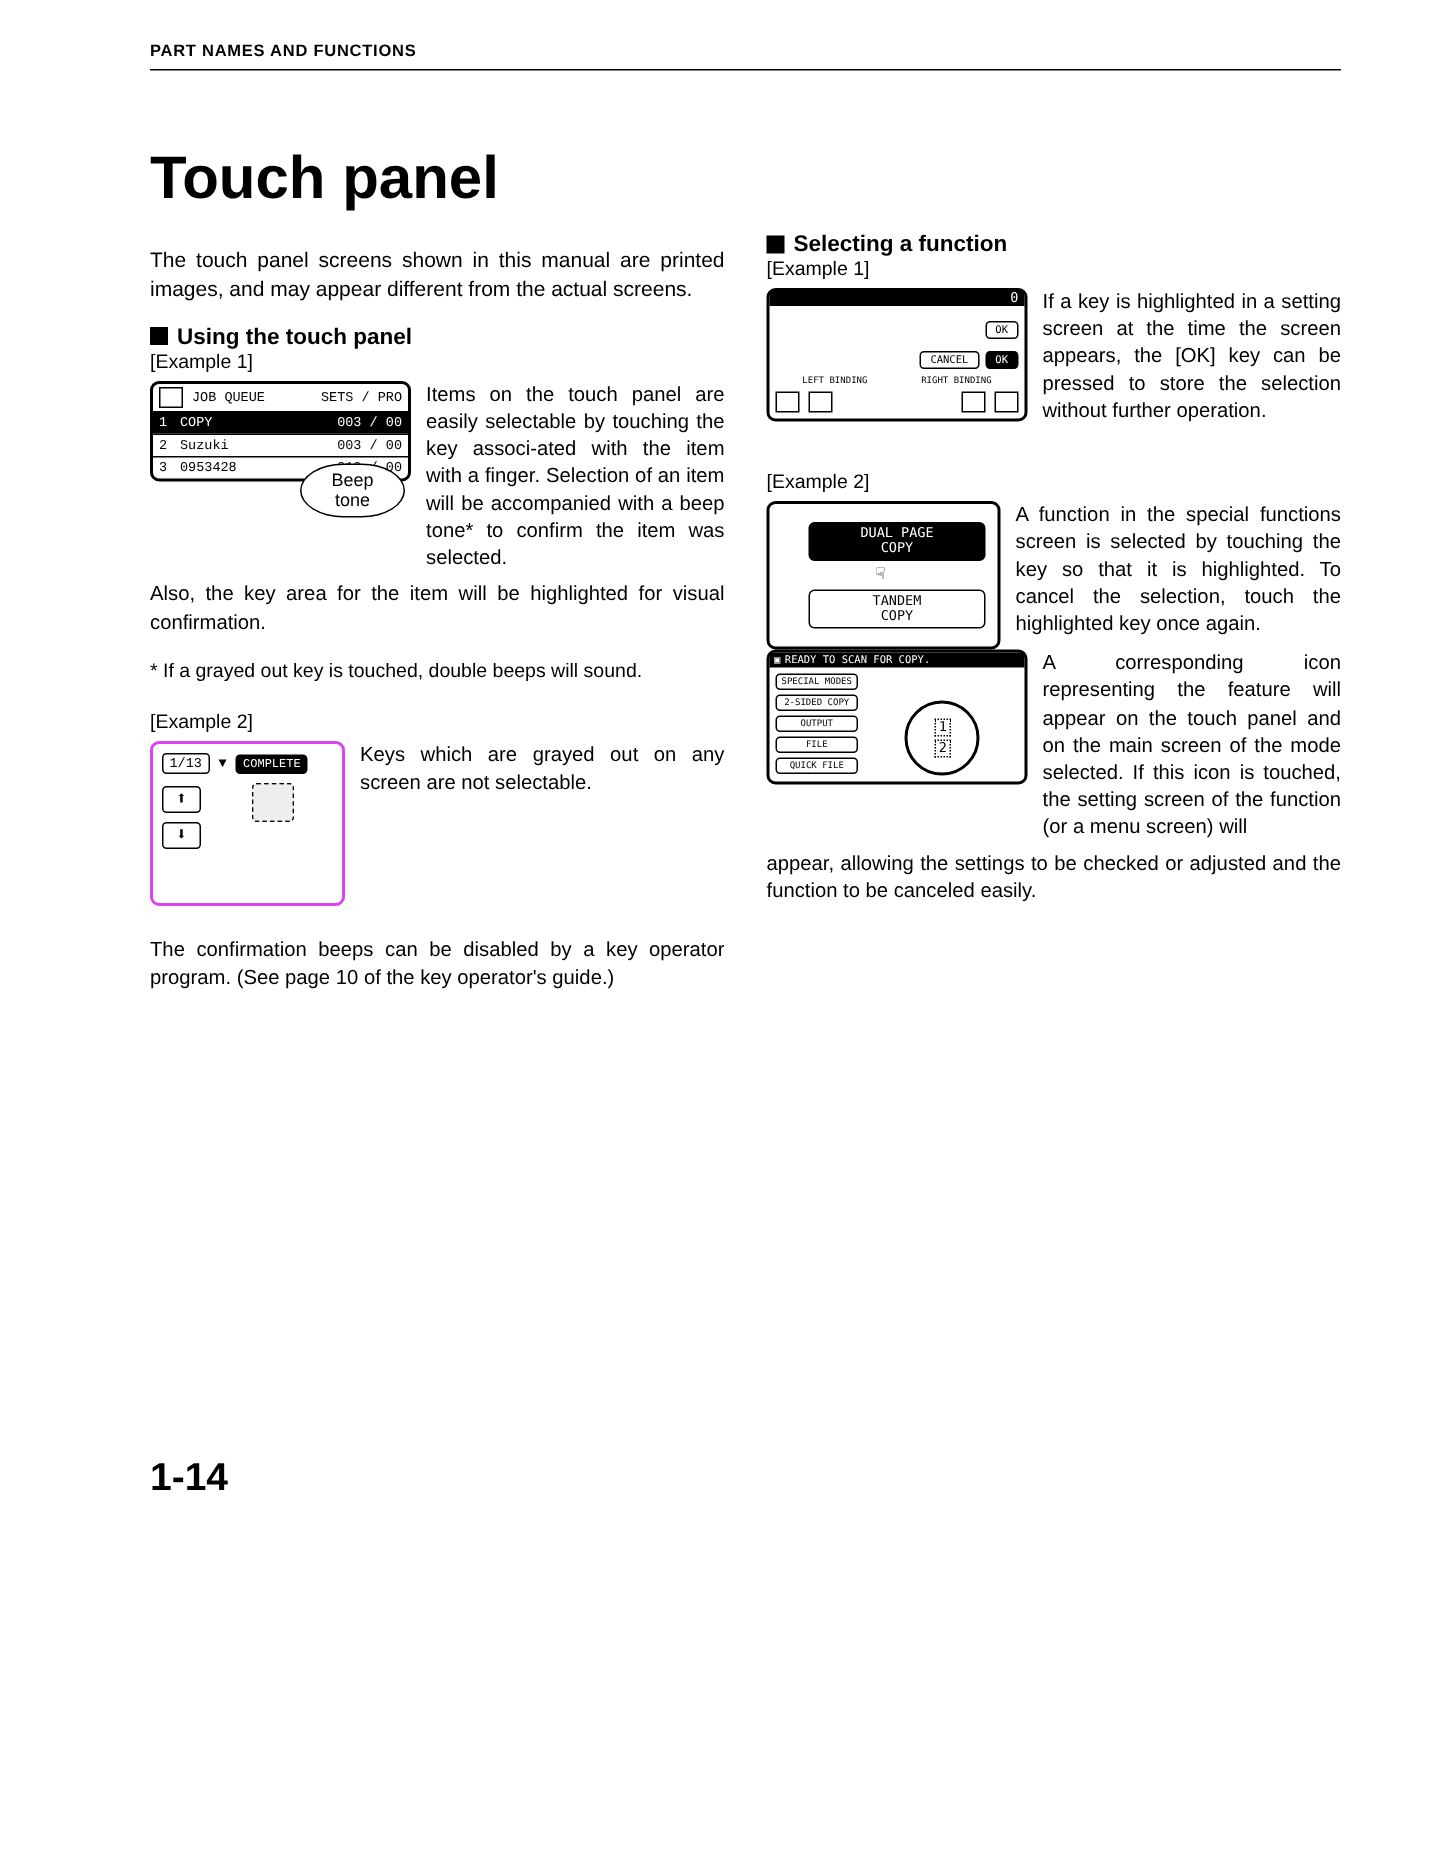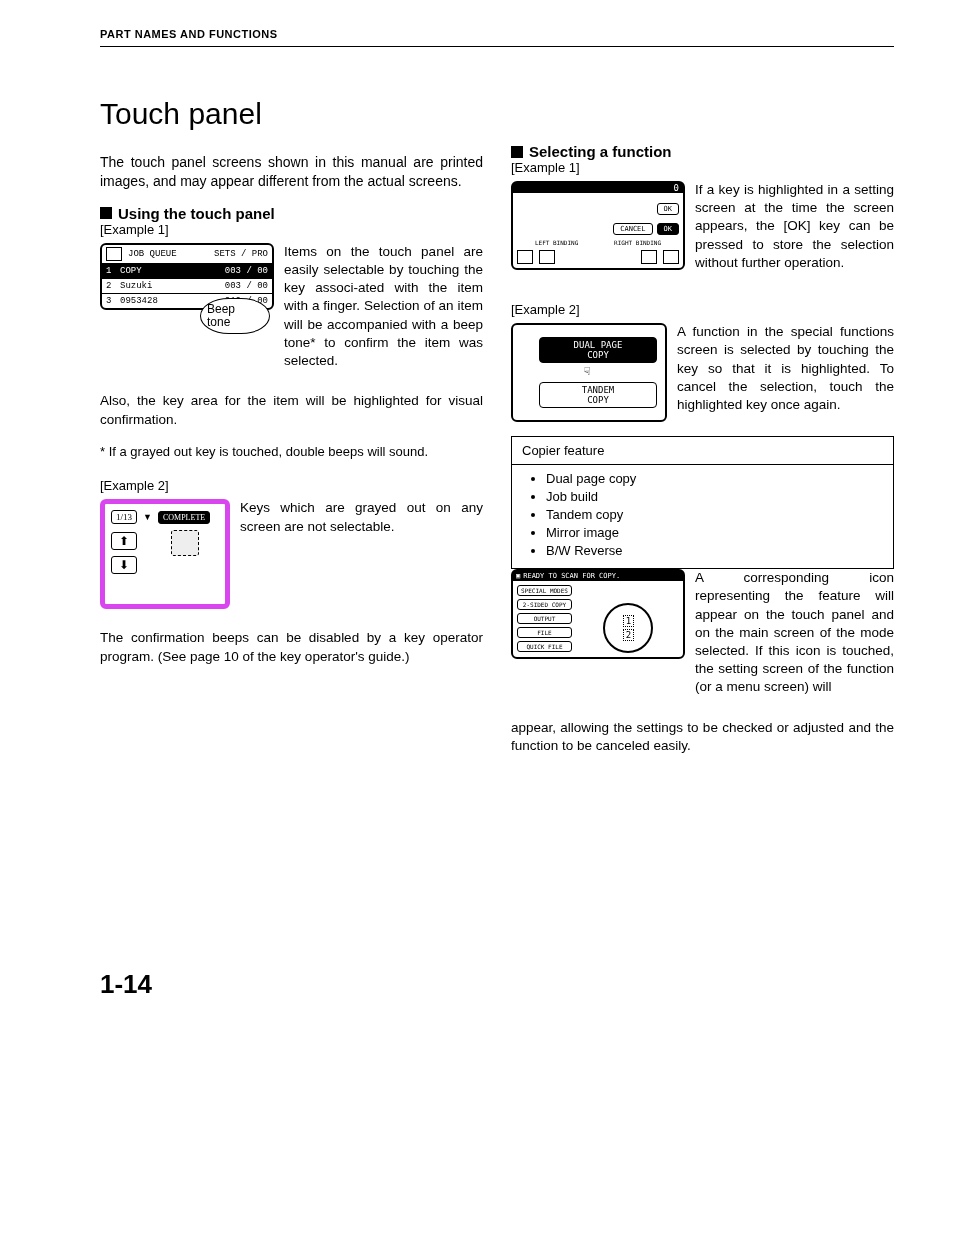--- a/index.html
+++ b/index.html
@@ -1,42 +1,42 @@
 <!DOCTYPE html>
 <html><head>
 <meta charset="utf-8">
 <style>
   html,body{margin:0;padding:0;background:#fff;font-family:Arial,Helvetica,sans-serif;color:#000}
   .page{width:954px;height:1030px;position:relative;box-sizing:border-box;padding:28px 60px 0 60px}
   .running-head{font-size:11px;font-weight:bold;letter-spacing:.5px;padding-bottom:6px;border-bottom:1px solid #000;margin:0 0 50px 40px}
-  .title{font-size:30px;font-weight:normal;margin:0 0 8px 40px}
+  .title{font-size:40px;font-weight:bold;margin:0 0 8px 40px}
   .cols{display:flex;gap:28px;margin-left:40px}
   .col{flex:1 1 0}
   .intro{font-size:14px;line-height:1.35;text-align:justify;margin-bottom:14px}
   .sqhead{font-size:15px;font-weight:bold;display:flex;align-items:center;margin:4px 0 0 0}
   .sqhead::before{content:"";display:inline-block;width:12px;height:12px;background:#000;margin-right:6px}
   .exlabel{font-size:13px;margin:0 0 6px 0}
   .row{display:flex;gap:10px;align-items:flex-start}
   .body{font-size:13.5px;line-height:1.35;text-align:justify}
-  .body.wide{margin-top:22px}
+  .body.wide{margin-top:6px}
   .foot{font-size:13px;line-height:1.35;margin-top:14px;padding-left:8px;text-indent:-8px}
   .pgnum{position:absolute;left:100px;bottom:30px;font-size:26px;font-weight:bold}
 
   
   .fig1{border:2px solid #000;border-radius:6px;width:170px;font-family:Liberation Mono, monospace}
   .fig1 .hdr{display:flex;align-items:center;font-size:9px;padding:2px 4px;gap:6px}
   .fig1 .hdr .ic{width:14px;height:12px;border:1px solid #000}
   .fig1 .rowln{display:flex;align-items:center;font-size:9px;border-top:1px solid #000;padding:2px 4px;gap:4px}
   .fig1 .rowln.dark{background:#000;color:#fff}
   .fig1 .rowln .num{width:10px}
   .fig1 .rowln .lbl{flex:1}
-  .bubble{position:relative;margin:-12px 0 0 100px;width:56px;padding:4px 6px;border:1.5px solid #000;border-radius:50%/60%;text-align:left;font-size:12px;line-height:1.1;background:#fff}
-
-  
-  .fig2{border:5px solid #d946ef;border-radius:6px;width:130px;height:110px;padding:6px;box-sizing:border-box;font-family:Liberation Serif, serif}
+  .bubble{position:relative;margin:-12px 0 0 100px;width:56px;padding:4px 6px;border:1.5px solid #000;border-radius:50%/60%;text-align:center;font-size:12px;line-height:1.1;background:#fff}
+
+  
+  .fig2{border:2px solid #d946ef;border-radius:6px;width:130px;height:110px;padding:6px;box-sizing:border-box;font-family:Liberation Mono, monospace}
   .fig2 .top{display:flex;align-items:center;gap:6px;font-size:9px}
   .fig2 .count{border:1px solid #000;padding:1px 4px;border-radius:3px}
   .fig2 .complete{background:#000;color:#fff;border:1px solid #000;padding:1px 4px;border-radius:3px;font-size:8px}
   .fig2 .arrows{margin-top:8px;display:flex;flex-direction:column;gap:6px;width:26px}
   .fig2 .arrows div{border:1px solid #000;border-radius:3px;text-align:center;font-size:12px;line-height:16px}
   .fig2 .gray{border:1px dashed #000;width:26px;height:24px;border-radius:3px;margin-top:-44px;margin-left:60px;background:#eee}
 
   
   .fig3{border:2px solid #000;border-radius:6px;width:170px;font-family:monospace;font-size:7px}
   .fig3 .bar{height:10px;background:#000;position:relative}
@@ -186,30 +186,20 @@
         <div class="opt">
           <span class="ic"></span>
           <span class="chip">
             <span>TANDEM</span><br><span>COPY</span>
           </span>
         </div>
       </div>
       <div class="body" style="flex:1">A function in the special functions screen is selected by touching the key so that it is highlighted. To cancel the selection, touch the highlighted key once again.</div>
     </div>
 
-    <div class="ftable" style="margin-top:14px">
-      <div class="th">Copier feature</div>
-      <ul>
-        <li>Dual page copy</li>
-        <li>Job build</li>
-        <li>Tandem copy</li>
-        <li>Mirror image</li>
-        <li>B/W Reverse</li>
-      </ul>
-    </div>
 
     <div class="row">
       <div class="fig5">
         <div class="bar">
               <span>▣</span>
               <span>READY TO SCAN FOR COPY.</span>
             </div>
         <div class="grid">
           <div class="left">
             <div>SPECIAL MODES</div>

